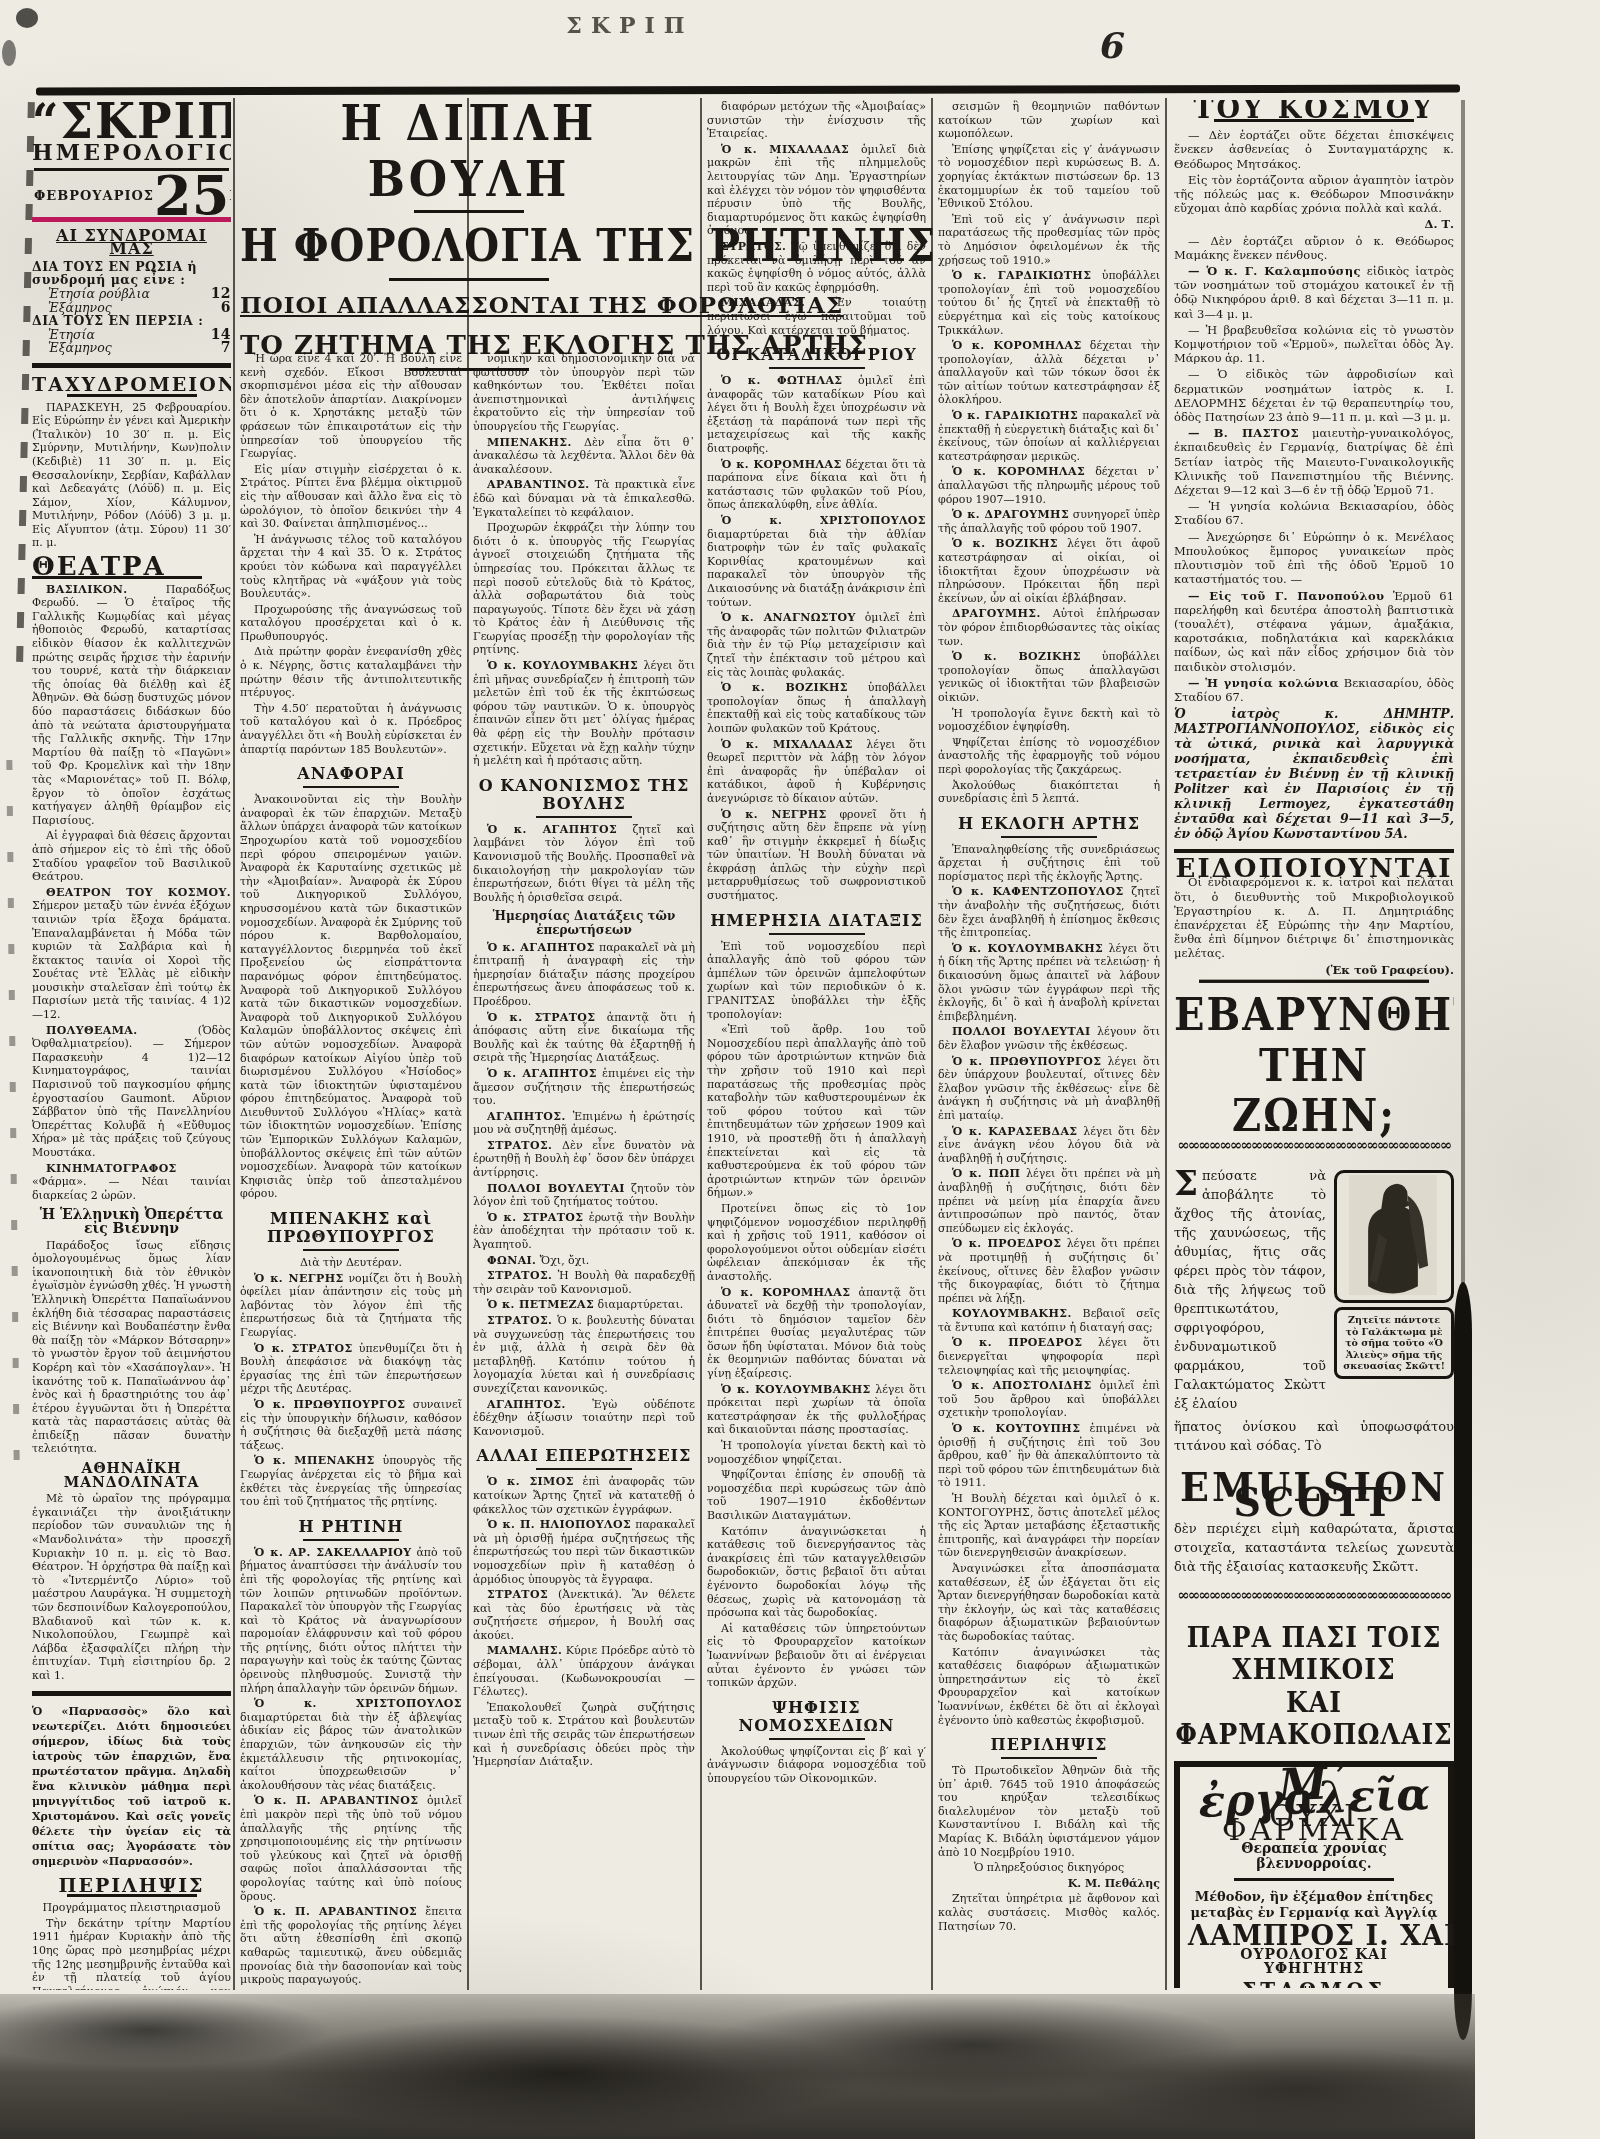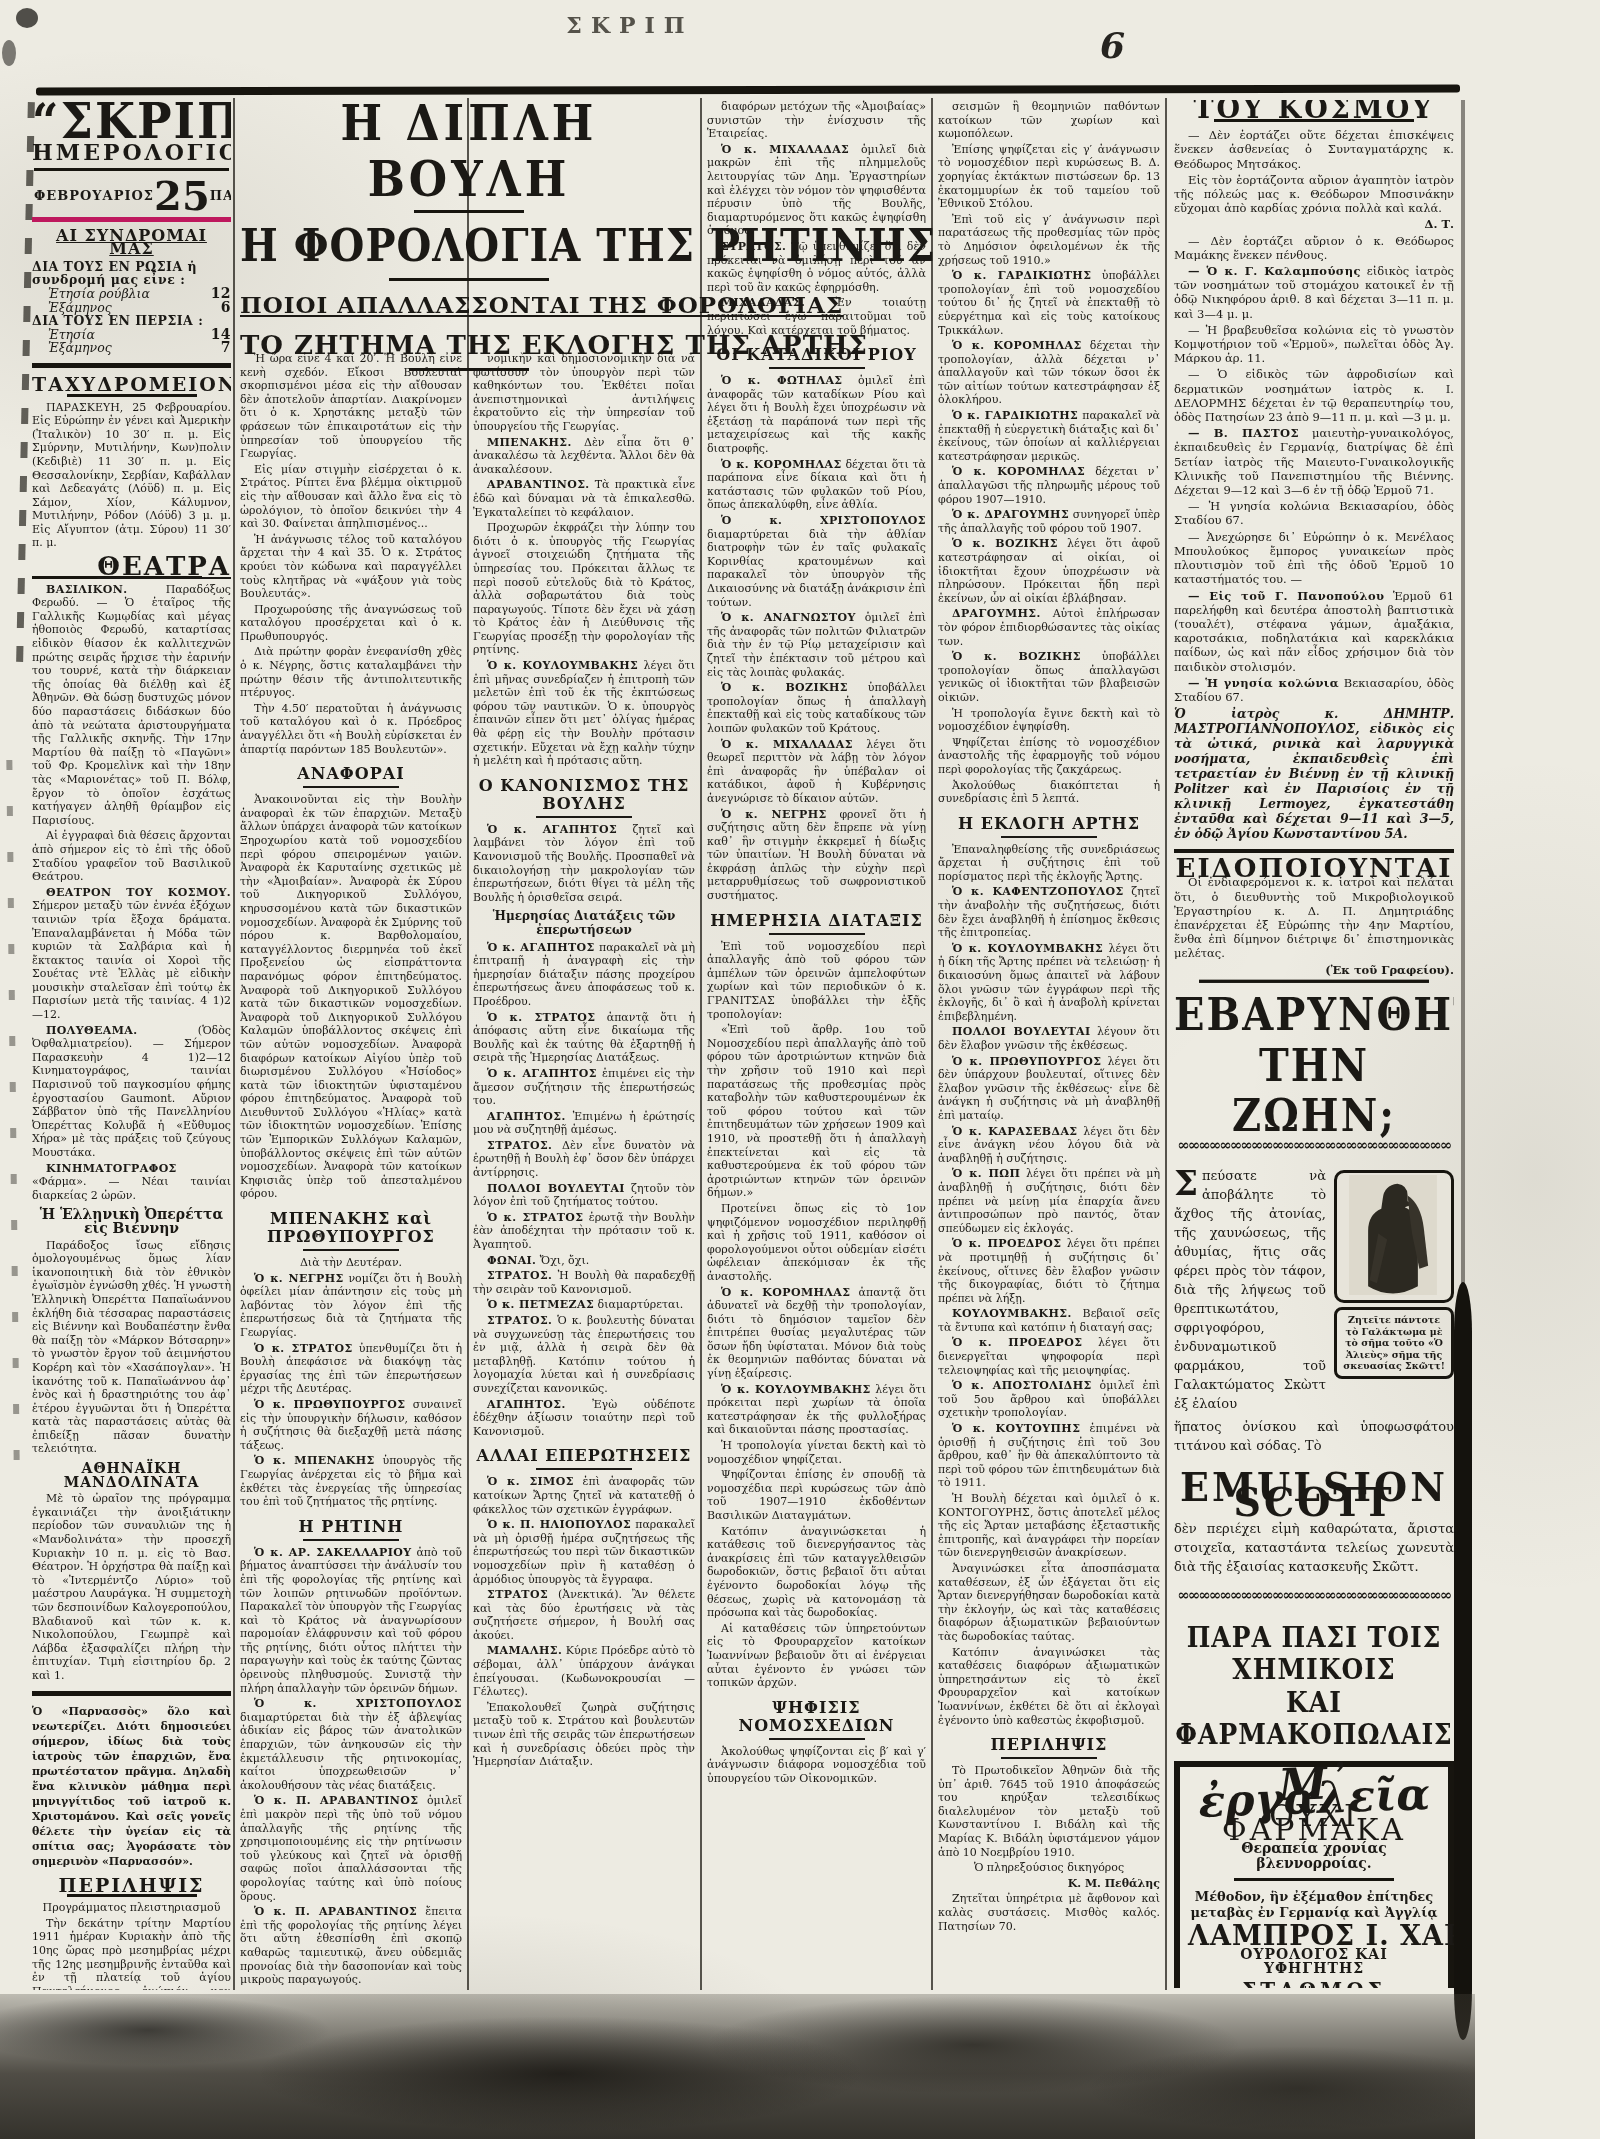--- a/index.html
+++ b/index.html
@@ -43,29 +43,29 @@
   .sh::after{content:"";display:block;width:96px;margin:3px auto 0;border-top:2px solid #1b1915;}
   .shb{font-weight:bold;text-align:center;font-size:12px;margin:6px 0 3px;}
   .orn{letter-spacing:-2px;font-weight:bold;font-size:15px;text-align:center;overflow:hidden;white-space:nowrap;margin:4px 0;}
   .hrule{border:0;border-top:5px solid #17150f;margin:8px 0;}
   
   .masthead{text-align:center;}
   .mast-title{font-size:46px;font-weight:bold;letter-spacing:2px;line-height:46px;transform:scaleY(1.05);}
   .mast-sub{font-size:22px;font-weight:bold;letter-spacing:3px;margin-top:2px;}
   .mast-date{display:flex;align-items:center;justify-content:space-between;margin:8px 2px 4px;border-top:3px solid #17150f;padding-top:8px;}
   .mast-month,.mast-wday{font-size:13px;font-weight:bold;letter-spacing:1px;}
-  .mast-day{font-size:40px;font-weight:bold;line-height:34px;}
+  .mast-day{font-size:54px;font-weight:bold;line-height:34px;}
   .subs-title{font-size:16px;font-weight:bold;letter-spacing:1px;border-top:5px solid #be185d;padding-top:7px;text-decoration:underline;}
   .subs{font-size:12.5px;text-align:left;margin-top:4px;}
   .subs .hd{font-weight:bold;letter-spacing:.5px;}
   .subs .row{display:flex;justify-content:space-between;padding-left:16px;font-style:italic;}
   .subs .row b{font-style:normal;font-size:14px;}
   .sec-head{font-weight:bold;text-align:center;font-size:19px;letter-spacing:2px;margin:10px 0 4px;}
   .sec-head::after{content:"";display:block;width:130px;margin:2px auto 0;border-top:3px solid #17150f;}
-  .sec-head.left{text-align:right;font-size:26px;text-decoration:underline;}
+  .sec-head.left{text-align:left;font-size:26px;}
   .sec-head.left::after{margin:2px 0 0;width:170px;}
   .bold-par{font-weight:bold;font-size:11px;line-height:15px;}
   
   .headline-block{position:absolute;left:240px;top:100px;width:458px;text-align:center;}
   .kicker{font-size:44px;font-weight:bold;letter-spacing:4px;transform:scaleY(1.1);}
   .kicker-rule{width:110px;margin:8px auto;border-top:3px solid #17150f;}
   .headline{font-size:40px;font-weight:bold;letter-spacing:1px;transform:scaleY(1.12);white-space:nowrap;}
   .headline-rule{width:160px;margin:10px auto;border-top:3px solid #17150f;}
   .subhead1{font-size:23px;font-weight:bold;letter-spacing:1px;white-space:nowrap;text-decoration:underline;}
   .subhead2{font-size:26px;font-weight:bold;letter-spacing:1px;margin-top:12px;white-space:nowrap;}

